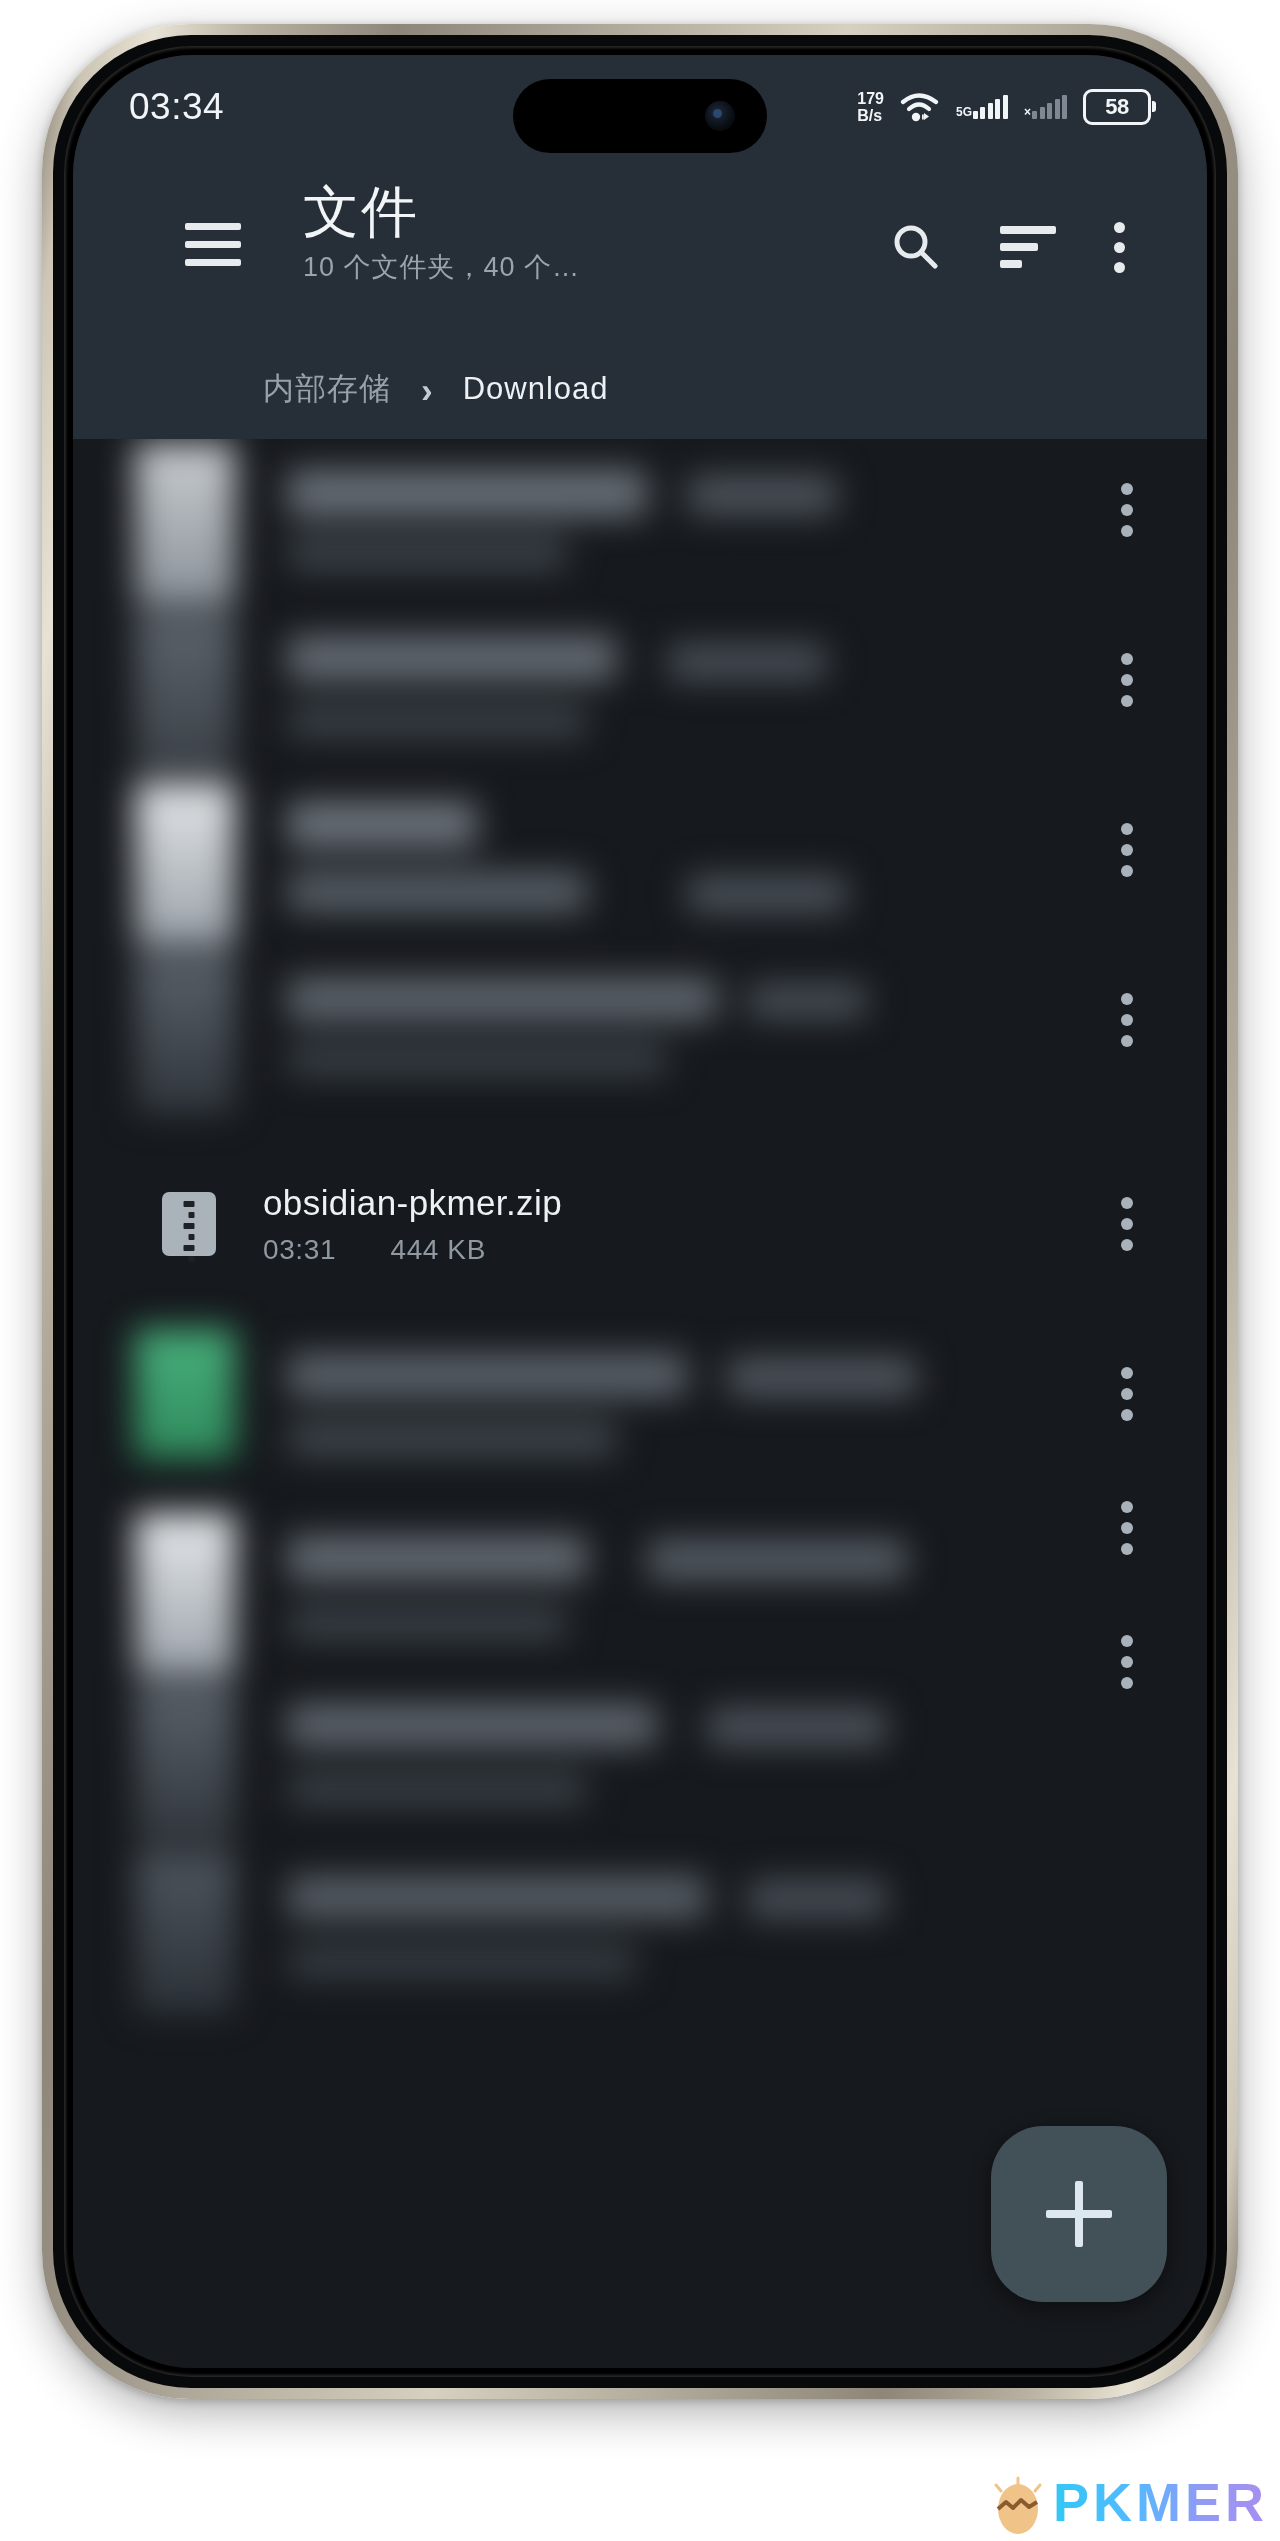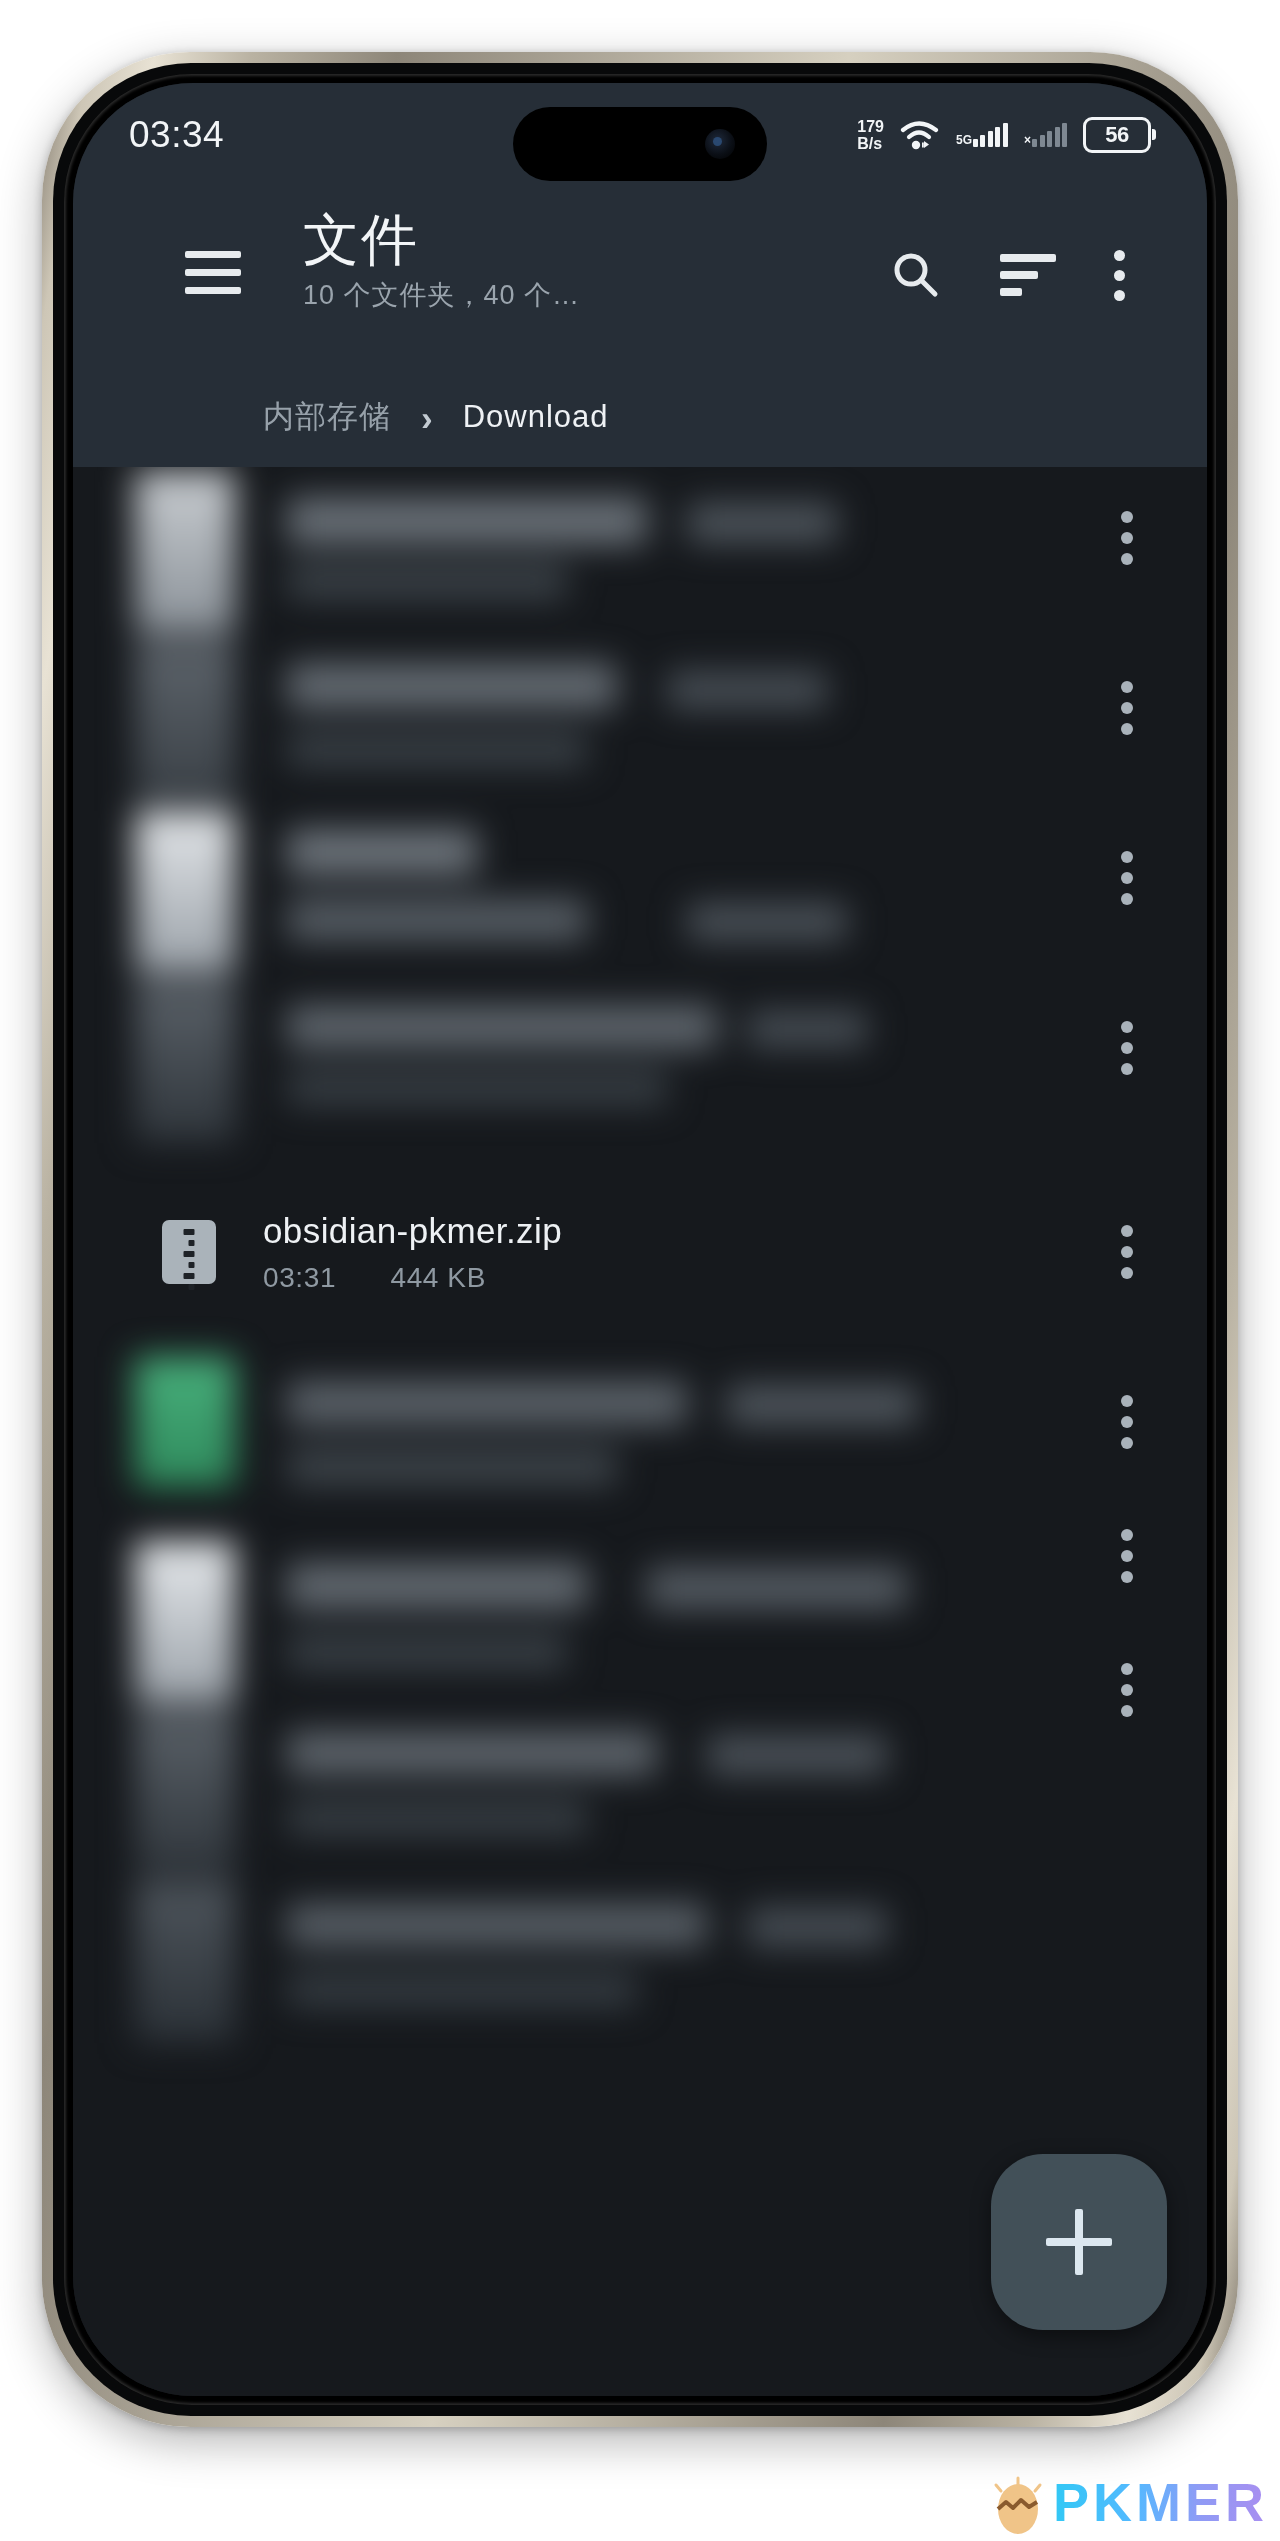--- a/index.html
+++ b/index.html
@@ -3,21 +3,21 @@
 <meta charset="utf-8">
 <style>
   html,body{margin:0;padding:0;background:#ffffff;}
   body{
     width:1280px;height:2541px;position:relative;overflow:hidden;
     font-family:"Liberation Sans","DejaVu Sans",sans-serif;
   }
 
   
   #device{
-    position:absolute;left:42px;top:52px;width:1196px;height:2375px;
+    position:absolute;left:42px;top:24px;width:1196px;height:2375px;
     border-radius:148px;
     background:
       linear-gradient(100deg,
         #7c7468 0%, #cdc6b6 3%, #e8e2d4 7%, #b9b2a2 13%,
         #8d8679 22%, #d6d0c0 50%,
         #8d8679 78%, #b9b2a2 87%, #e8e2d4 93%, #cdc6b6 97%, #6e675c 100%);
     box-shadow:0 14px 46px rgba(0,0,0,.30), 0 2px 10px rgba(0,0,0,.22);
   }
   #device-inner{
     position:absolute;left:11px;top:11px;right:11px;bottom:11px;
@@ -199,21 +199,21 @@
               <div class="sig-bars dim">
                 <i></i>
                   <i></i>
                   <i></i>
                   <i></i>
                   <i></i>
               </div>
             </div>
 
             <div class="battery">
-              <span>56</span>
+              <span>58</span>
             </div>
           </div>
         </div>
 
         <div id="dynamic-island">
           <div id="island-cam"></div>
         </div>
 
         <div id="app-bar">
 

